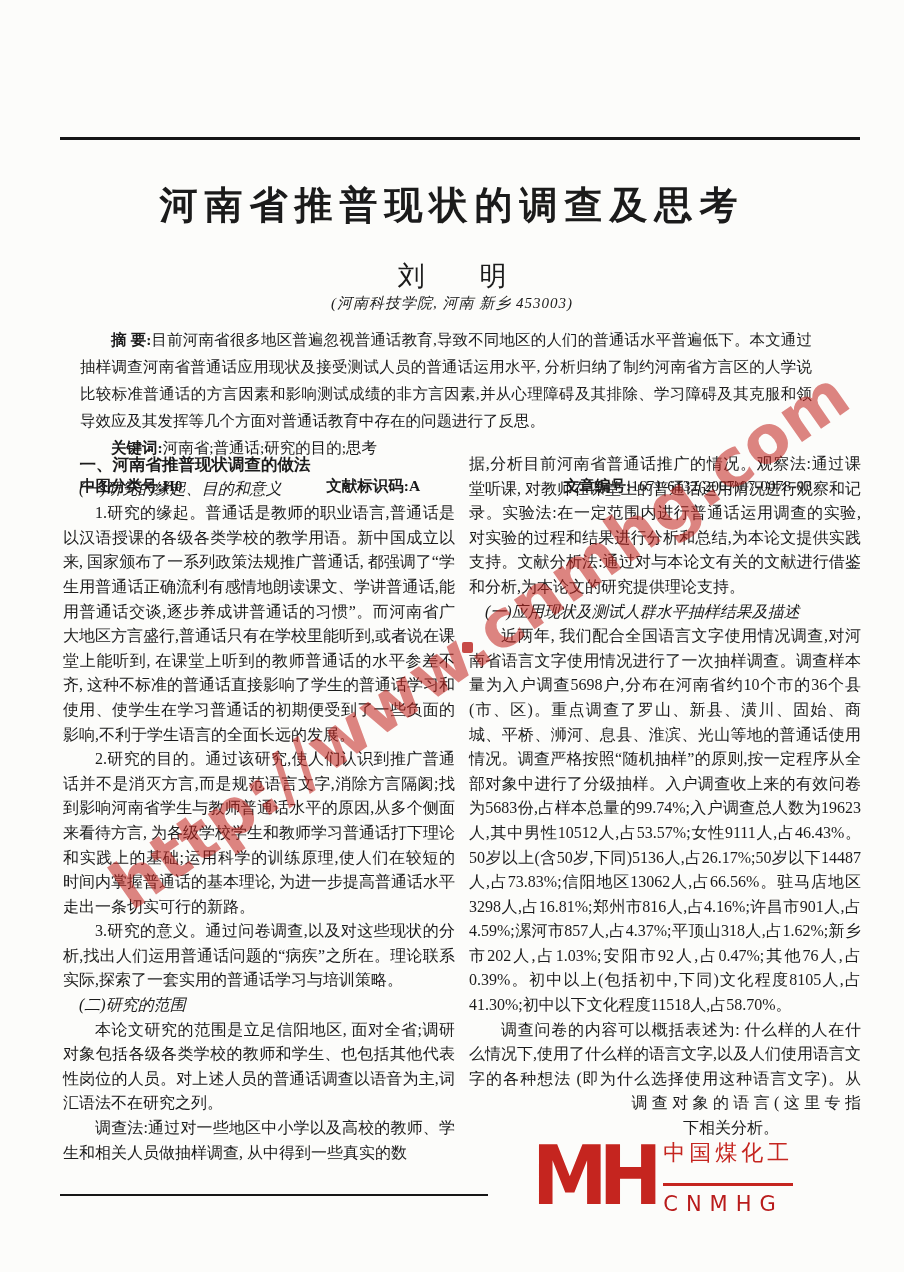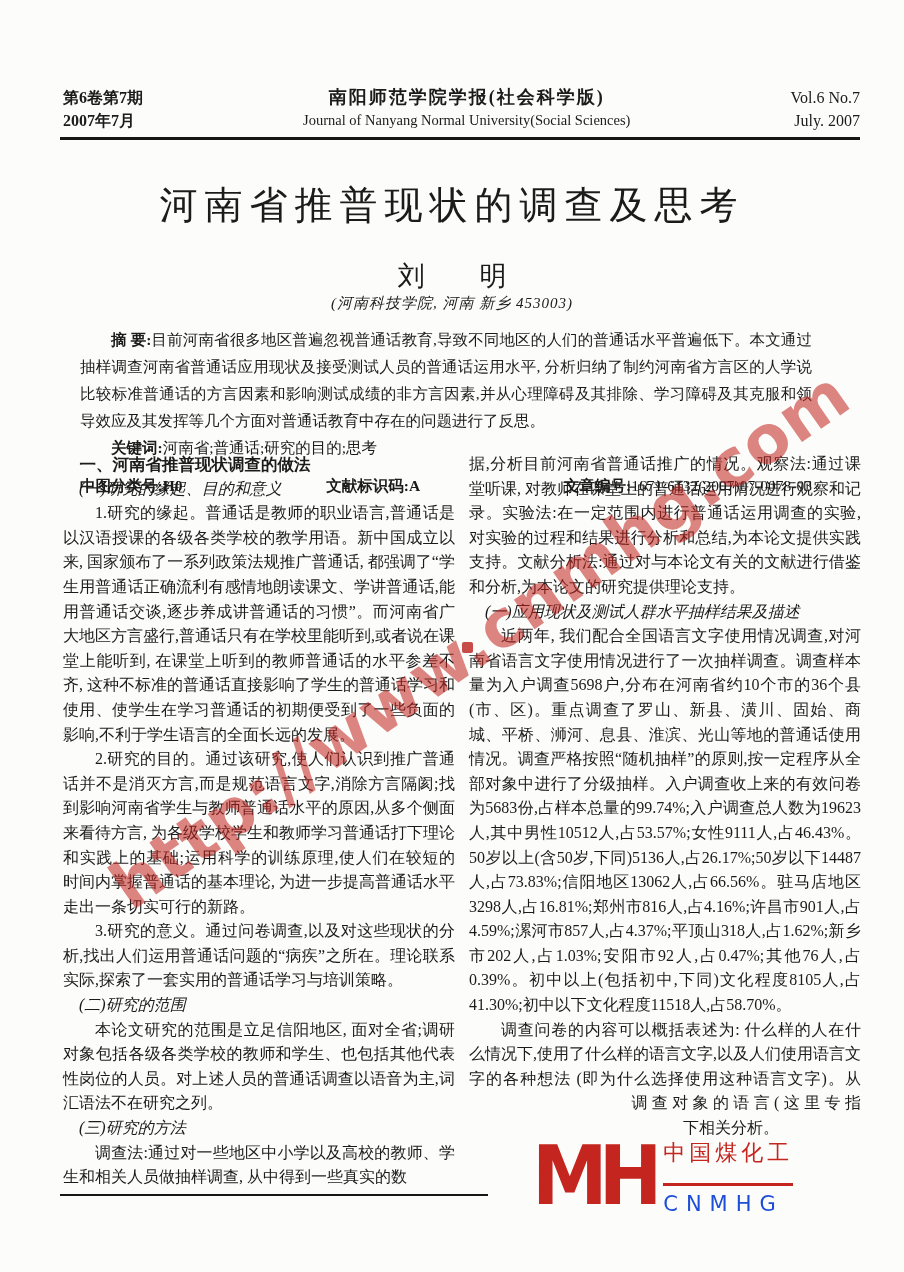--- a/index.html
+++ b/index.html
@@ -25,21 +25,21 @@
   .journal-cn{font-size:18px;letter-spacing:2px;font-weight:bold;}
   .journal-en{font-size:14.5px;}
   .header-rule{
     position:absolute;top:137px;left:60px;width:800px;
     border-top:3px solid #161616;
   }
   
   .title{
     position:absolute;top:180px;left:0;width:100%;
     margin:0;text-align:center;
-    font-size:38px;font-weight:normal;letter-spacing:7px;
+    font-size:38px;font-weight:bold;letter-spacing:7px;
     font-family:"Liberation Sans","DejaVu Sans",sans-serif;
   }
   .author{
     position:absolute;top:258px;left:0;width:100%;
     text-align:center;font-size:27px;letter-spacing:24px;text-indent:24px;
   }
   .affiliation{
     position:absolute;top:294px;left:0;width:100%;
     text-align:center;font-size:15px;font-style:italic;letter-spacing:1px;
   }
@@ -111,43 +111,29 @@
     transform:scaleY(1.08);transform-origin:top left;
     margin-right:10px;
   }
   .logo-text{padding-top:10px;}
   .logo-cn{
     font-size:22px;color:#c5251f;letter-spacing:4px;
     border-bottom:3px solid #c5251f;padding-bottom:15px;white-space:nowrap;
     font-family:"Liberation Sans","DejaVu Sans",sans-serif;
   }
   .logo-en{
-    font-size:21px;color:#1d4ed8;letter-spacing:8px;margin-top:6px;
+    font-size:21px;color:#b91c1c;letter-spacing:8px;margin-top:6px;
     font-family:"DejaVu Sans","Liberation Sans",sans-serif;white-space:nowrap;
   }
 </style>
 </head>
 <body>
 
 <div class="page">
 
-  <div class="header">
-    <div class="header-left">
-      <div>第6卷第7期</div>
-      <div>2007年7月</div>
-    </div>
-    <div class="header-center">
-      <div class="journal-cn">南阳师范学院学报(社会科学版)</div>
-      <div class="journal-en">Journal of Nanyang Normal University(Social Sciences)</div>
-    </div>
-    <div class="header-right">
-      <div>Vol.6 No.7</div>
-      <div>July. 2007</div>
-    </div>
-  </div>
   <div class="header-rule"></div>
 
   <h1 class="title">河南省推普现状的调查及思考</h1>
   <div class="author">刘 明</div>
   <div class="affiliation">(河南科技学院, 河南 新乡 453003)</div>
 
   <div class="abstract-block">
     <p class="abstract"><span class="b">摘  要:</span><span>目前河南省很多地区普遍忽视普通话教育,导致不同地区的人们的普通话水平普遍低下。本文通过抽样调查河南省普通话应用现状及接受测试人员的普通话运用水平, 分析归纳了制约河南省方言区的人学说比较标准普通话的方言因素和影响测试成绩的非方言因素,并从心理障碍及其排除、学习障碍及其克服和领导效应及其发挥等几个方面对普通话教育中存在的问题进行了反思。</span></p>
     <p class="keywords"><span class="b">关键词:</span><span>河南省;普通话;研究的目的;思考</span></p>
     <div class="meta-row">
@@ -159,21 +145,20 @@
 
   <div class="columns">
     <div class="col">
       <h2>一、河南省推普现状调查的做法</h2>
       <h3>(一)研究的缘起、目的和意义</h3>
       <p>1.研究的缘起。普通话是教师的职业语言,普通话是以汉语授课的各级各类学校的教学用语。新中国成立以来, 国家颁布了一系列政策法规推广普通话, 都强调了“学生用普通话正确流利有感情地朗读课文、学讲普通话,能用普通话交谈,逐步养成讲普通话的习惯”。而河南省广大地区方言盛行,普通话只有在学校里能听到,或者说在课堂上能听到, 在课堂上听到的教师普通话的水平参差不齐, 这种不标准的普通话直接影响了学生的普通话学习和使用、使学生在学习普通话的初期便受到了一些负面的影响,不利于学生语言的全面长远的发展。</p>
       <p>2.研究的目的。通过该研究,使人们认识到推广普通话并不是消灭方言,而是规范语言文字,消除方言隔阂;找到影响河南省学生与教师普通话水平的原因,从多个侧面来看待方言, 为各级学校学生和教师学习普通话打下理论和实践上的基础;运用科学的训练原理,使人们在较短的时间内掌握普通话的基本理论, 为进一步提高普通话水平走出一条切实可行的新路。</p>
       <p>3.研究的意义。通过问卷调查,以及对这些现状的分析,找出人们运用普通话问题的“病疾”之所在。理论联系实际,探索了一套实用的普通话学习与培训策略。</p>
       <h3>(二)研究的范围</h3>
       <p>本论文研究的范围是立足信阳地区, 面对全省;调研对象包括各级各类学校的教师和学生、也包括其他代表性岗位的人员。对上述人员的普通话调查以语音为主,词汇语法不在研究之列。</p>
-      <h3>(三)研究的方法</h3>
       <p>调查法:通过对一些地区中小学以及高校的教师、学生和相关人员做抽样调查, 从中得到一些真实的数</p>
     </div>
     <div class="col">
       <p class="noindent">据,分析目前河南省普通话推广的情况。观察法:通过课堂听课, 对教师在课堂上的普通话运用情况进行观察和记录。实验法:在一定范围内进行普通话运用调查的实验,对实验的过程和结果进行分析和总结,为本论文提供实践支持。文献分析法:通过对与本论文有关的文献进行借鉴和分析,为本论文的研究提供理论支持。</p>
       <h3>(一)应用现状及测试人群水平抽样结果及描述</h3>
       <p>近两年, 我们配合全国语言文字使用情况调查,对河南省语言文字使用情况进行了一次抽样调查。调查样本量为入户调查5698户,分布在河南省约10个市的36个县(市、区)。重点调查了罗山、新县、潢川、固始、商城、平桥、浉河、息县、淮滨、光山等地的普通话使用情况。调查严格按照“随机抽样”的原则,按一定程序从全部对象中进行了分级抽样。入户调查收上来的有效问卷为5683份,占样本总量的99.74%;入户调查总人数为19623人,其中男性10512人,占53.57%;女性9111人,占46.43%。50岁以上(含50岁,下同)5136人,占26.17%;50岁以下14487人,占73.83%;信阳地区13062人,占66.56%。驻马店地区3298人,占16.81%;郑州市816人,占4.16%;许昌市901人,占4.59%;漯河市857人,占4.37%;平顶山318人,占1.62%;新乡市202人,占1.03%;安阳市92人,占0.47%;其他76人,占0.39%。初中以上(包括初中,下同)文化程度8105人,占41.30%;初中以下文化程度11518人,占58.70%。</p>
       <p><span>调查问卷的内容可以概括表述为: 什么样的人在什么情况下,使用了什么样的语言文字,以及人们使用语言文字的各种想法 (即为什么选择使用这种语言文字)。从</span><span class="gap g1"></span><span>调查对象的语言(这里专指</span><span class="gap g2"></span><span>下相关分析。</span></p>
     </div>
   </div>
 

